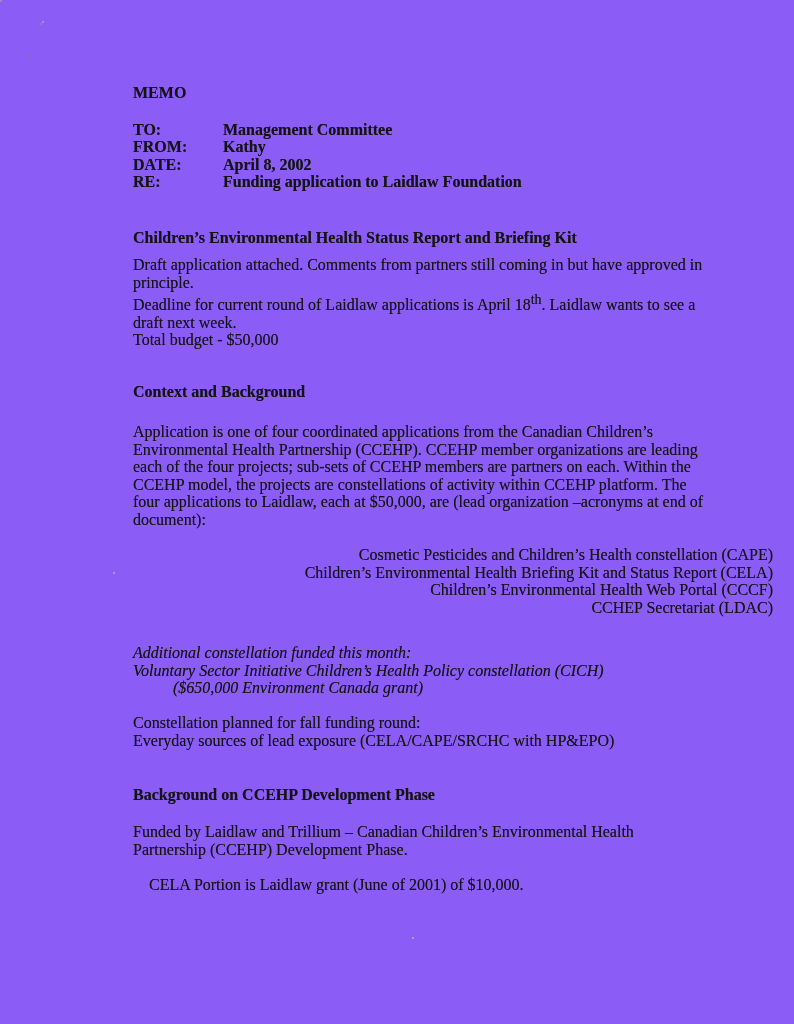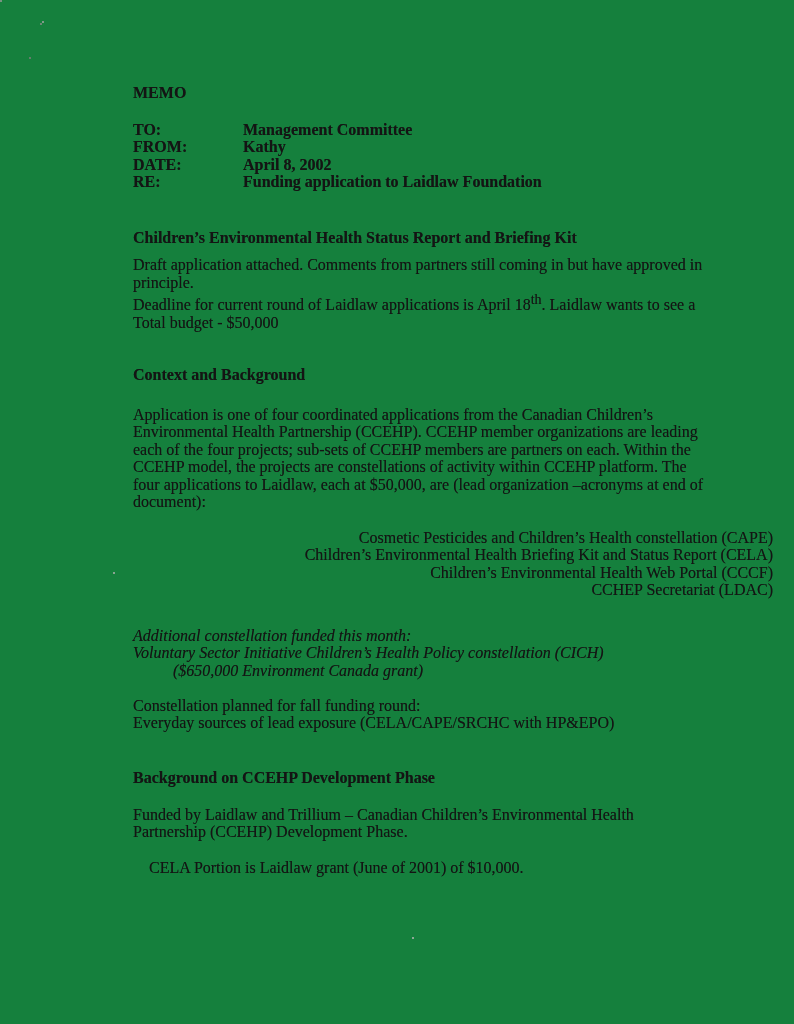--- a/index.html
+++ b/index.html
@@ -5,38 +5,38 @@
   html,body{margin:0;padding:0;}
   body{
     background:#e8e8e6;
     font-family:"Liberation Serif","DejaVu Serif",serif;
   }
   .page{
     position:relative;
     width:794px;
     height:1024px;
     margin:0 auto;
-    background:#15803d;
+    background:#8b5cf6;
     overflow:hidden;
     color:#141414;
   }
   .content{
     position:absolute;
     left:133px;
     top:0;
     width:640px;
     font-size:16px;
     line-height:17.5px;
     text-shadow:0 0 0.35px rgba(20,20,20,0.55);
   }
   .line{white-space:nowrap;}
   .b{font-weight:400;}
   .memo-title{margin-top:84px;font-weight:700;}
   .fields{margin-top:19px;}
-  .field-row{display:flex;gap:20px;}
+  .field-row{display:flex;}
   .field-label{width:90px;font-weight:700;}
   .field-value{font-weight:700;}
   .h1{margin-top:38px;font-weight:700;}
   .s1-para{margin-top:10px;}
   .h2{margin-top:34.5px;font-weight:700;}
   .s2-para{margin-top:22.5px;}
   .projects{margin-top:18px;text-align:right;}
   .additional{margin-top:28px;font-style:italic;}
   .indent-tab{margin-left:40px;}
   .fall{margin-top:17.5px;}
@@ -99,20 +99,21 @@
         <span class="field-value">Funding application to Laidlaw Foundation</span>
       </div>
     </div>
 
     <div class="h1 line">Children’s Environmental Health Status Report and Briefing Kit</div>
 
     <div class="s1-para">
       <div class="line">Draft application attached. Comments from partners still coming in but have approved in</div>
       <div class="line">principle.</div>
       <div class="line"><span>Deadline for current round of Laidlaw applications is April 18</span><sup class="ord">th</sup><span>. Laidlaw wants to see a</span></div>
+      <div class="line">draft next week.</div>
       <div class="line">Total budget - $50,000</div>
     </div>
 
     <div class="h2 line">Context and Background</div>
 
     <div class="s2-para">
       <div class="line">Application is one of four coordinated applications from the Canadian Children’s</div>
       <div class="line">Environmental Health Partnership (CCEHP). CCEHP member organizations are leading</div>
       <div class="line">each of the four projects; sub-sets of CCEHP members are partners on each. Within the</div>
       <div class="line">CCEHP model, the projects are constellations of activity within CCEHP platform. The</div>

